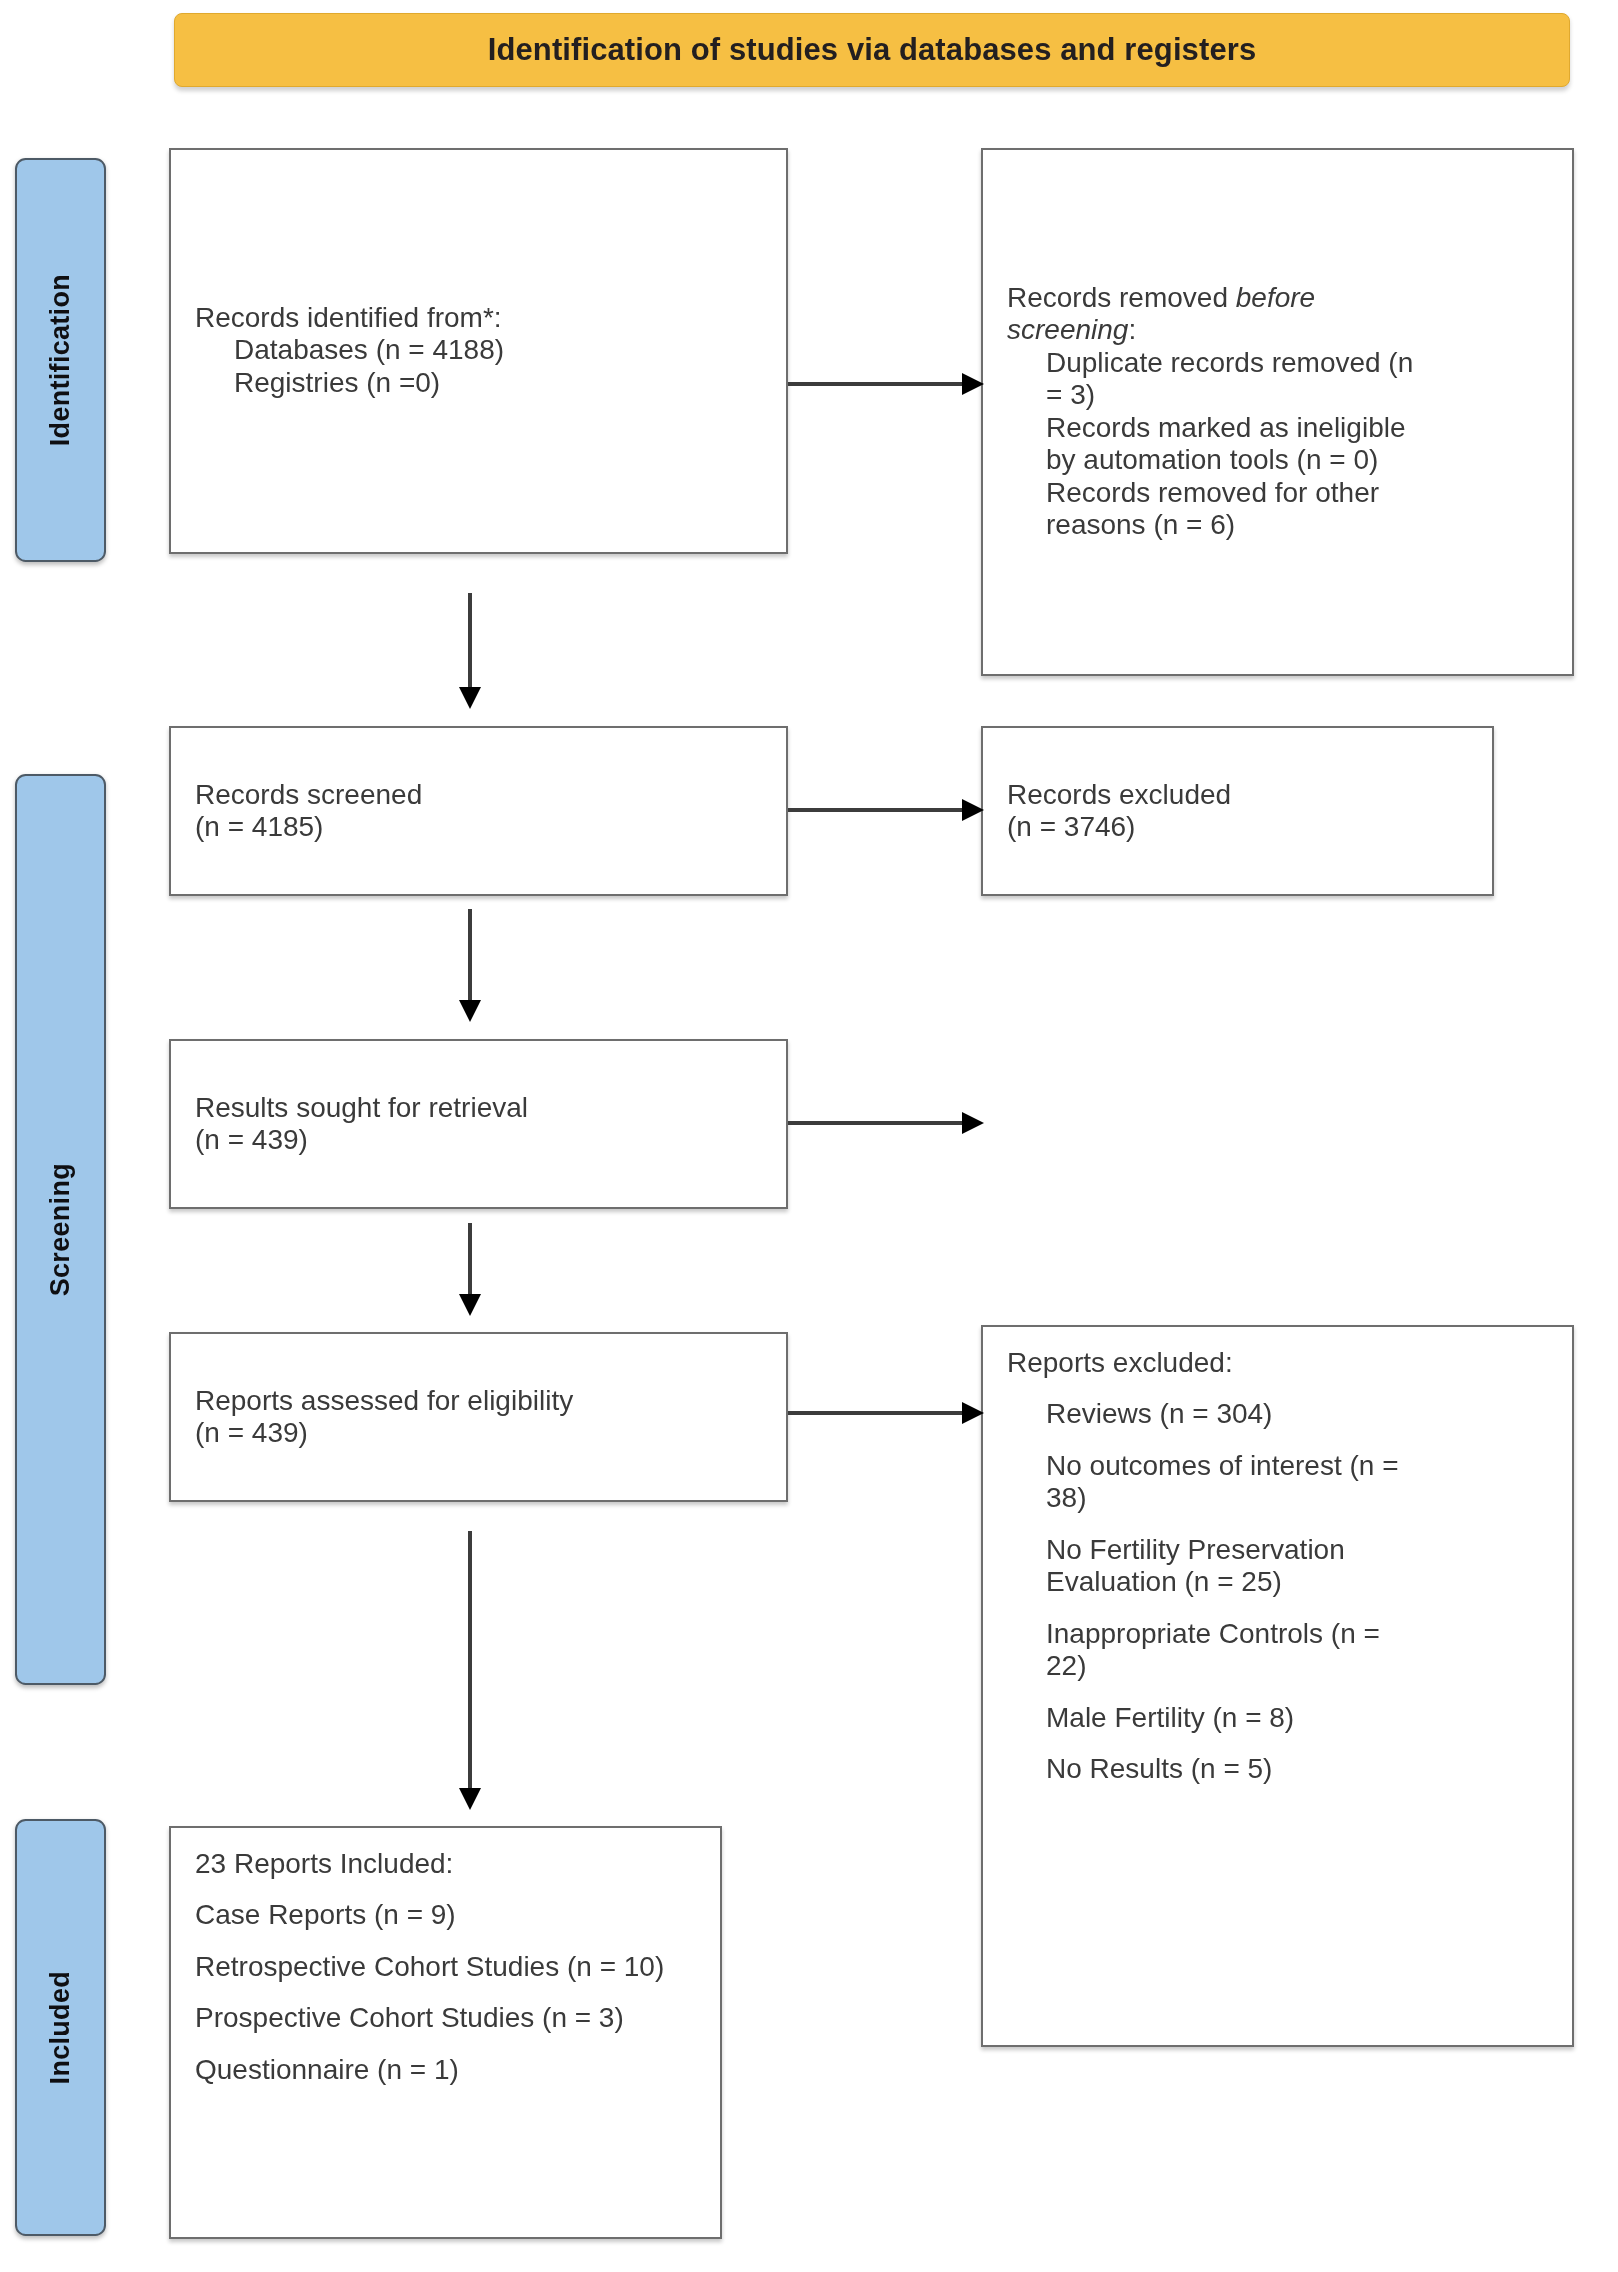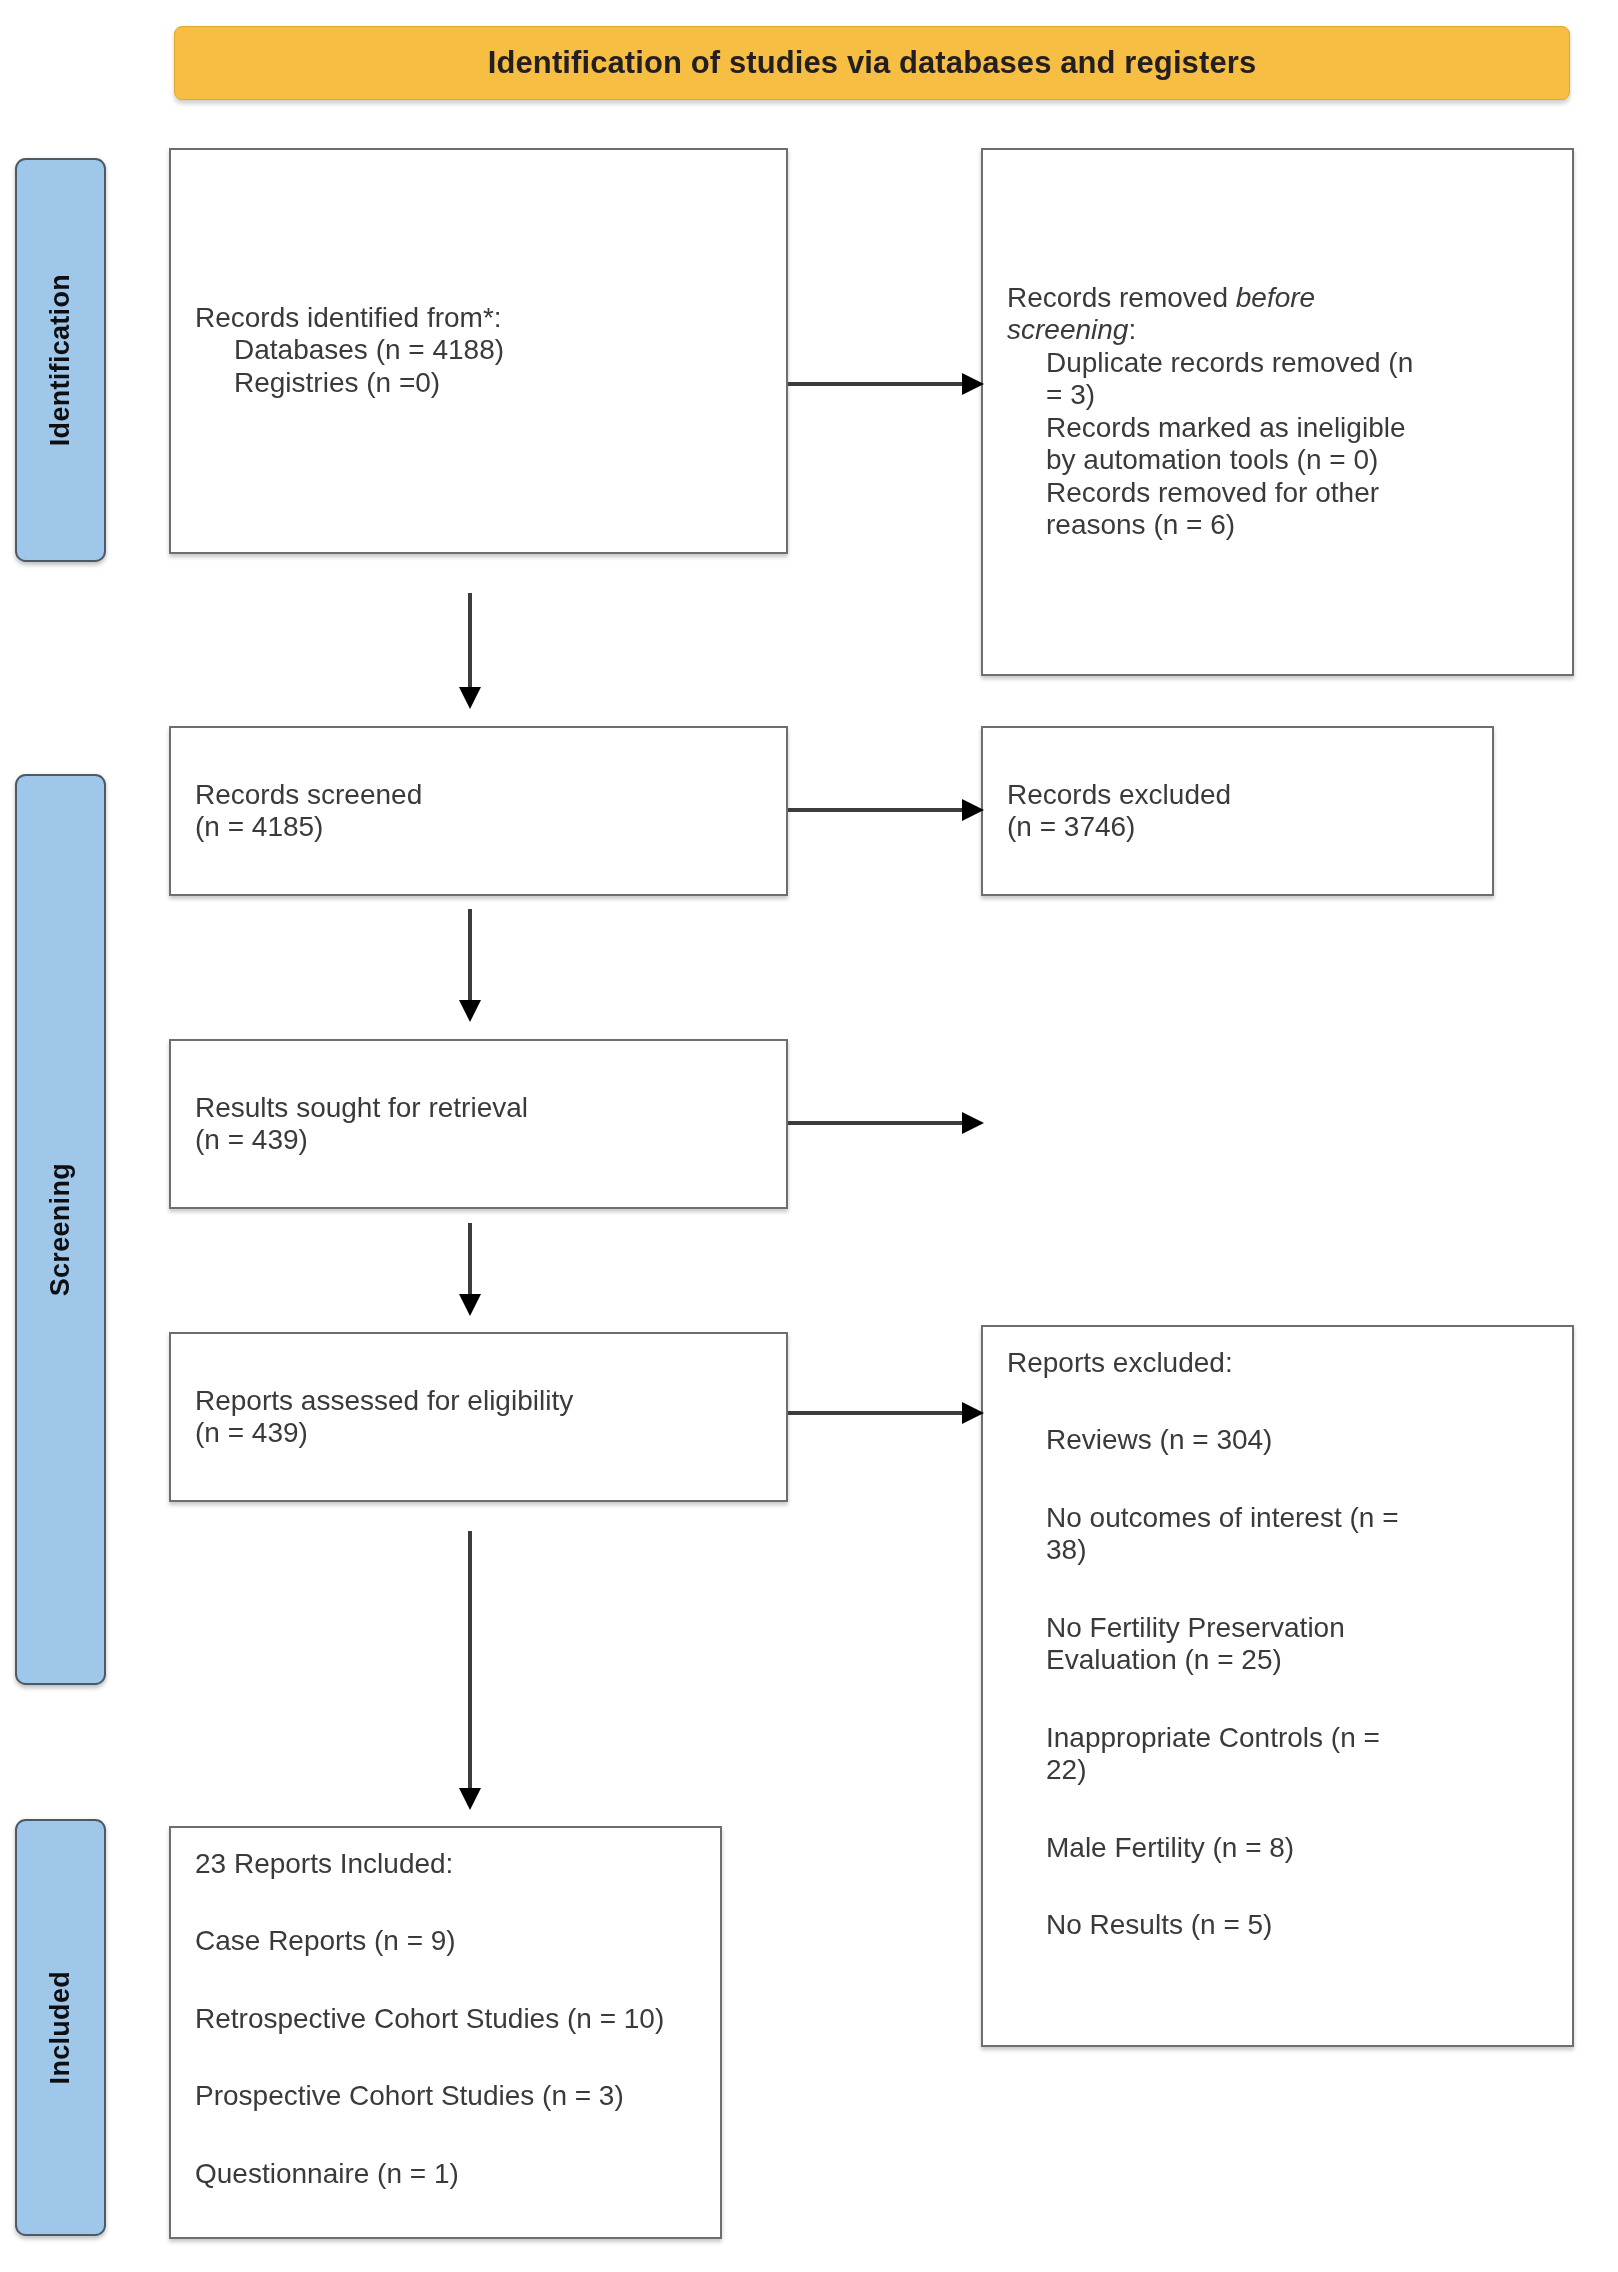--- a/index.html
+++ b/index.html
@@ -17,21 +17,21 @@
     width: 1619px;
     height: 2273px;
     background: #ffffff;
     overflow: hidden;
   }
 
   
   .header-banner {
     position: absolute;
     left: 174px;
-    top: 26px;
+    top: 13px;
     width: 1394px;
     height: 72px;
     background: #f6bf43;
     border: 1.3px solid #e0a92e;
     border-radius: 8px;
     box-shadow: 0 3.3px 4.7px rgba(0,0,0,0.18);
     display: flex;
     align-items: center;
     justify-content: center;
   }
@@ -87,21 +87,21 @@
   }
   .flow-box .box-text.centered {
     top: 50%;
     transform: translateY(-50%);
   }
   .flow-box .box-text.top {
     top: 20px;
   }
   .line { display: block; }
   .line.indent { padding-left: 39px; }
-  .line.sp { margin-top: 45px; }
+  .line.sp { margin-top: 19px; }
 
   
   #box-identified        { left: 169px;  top: 148px;  width: 619px;  height: 406px; }
   #box-removed-before    { left: 981px; top: 148px;  width: 593px;  height: 528px; }
   #box-screened          { left: 169px;  top: 726px; width: 619px;  height: 170px; }
   #box-excluded          { left: 981px; top: 726px; width: 513px;  height: 170px; text-decoration: underline; }
   #box-sought            { left: 169px;  top: 1039px; width: 619px;  height: 170px; }
   #box-not-retrieved     { left: 981px; top: 1039px; width: 593px;  height: 170px; }
   #box-assessed          { left: 169px;  top: 1332px; width: 619px;  height: 170px; }
   #box-reports-excluded  { left: 981px; top: 1325px; width: 593px;  height: 722px; }

